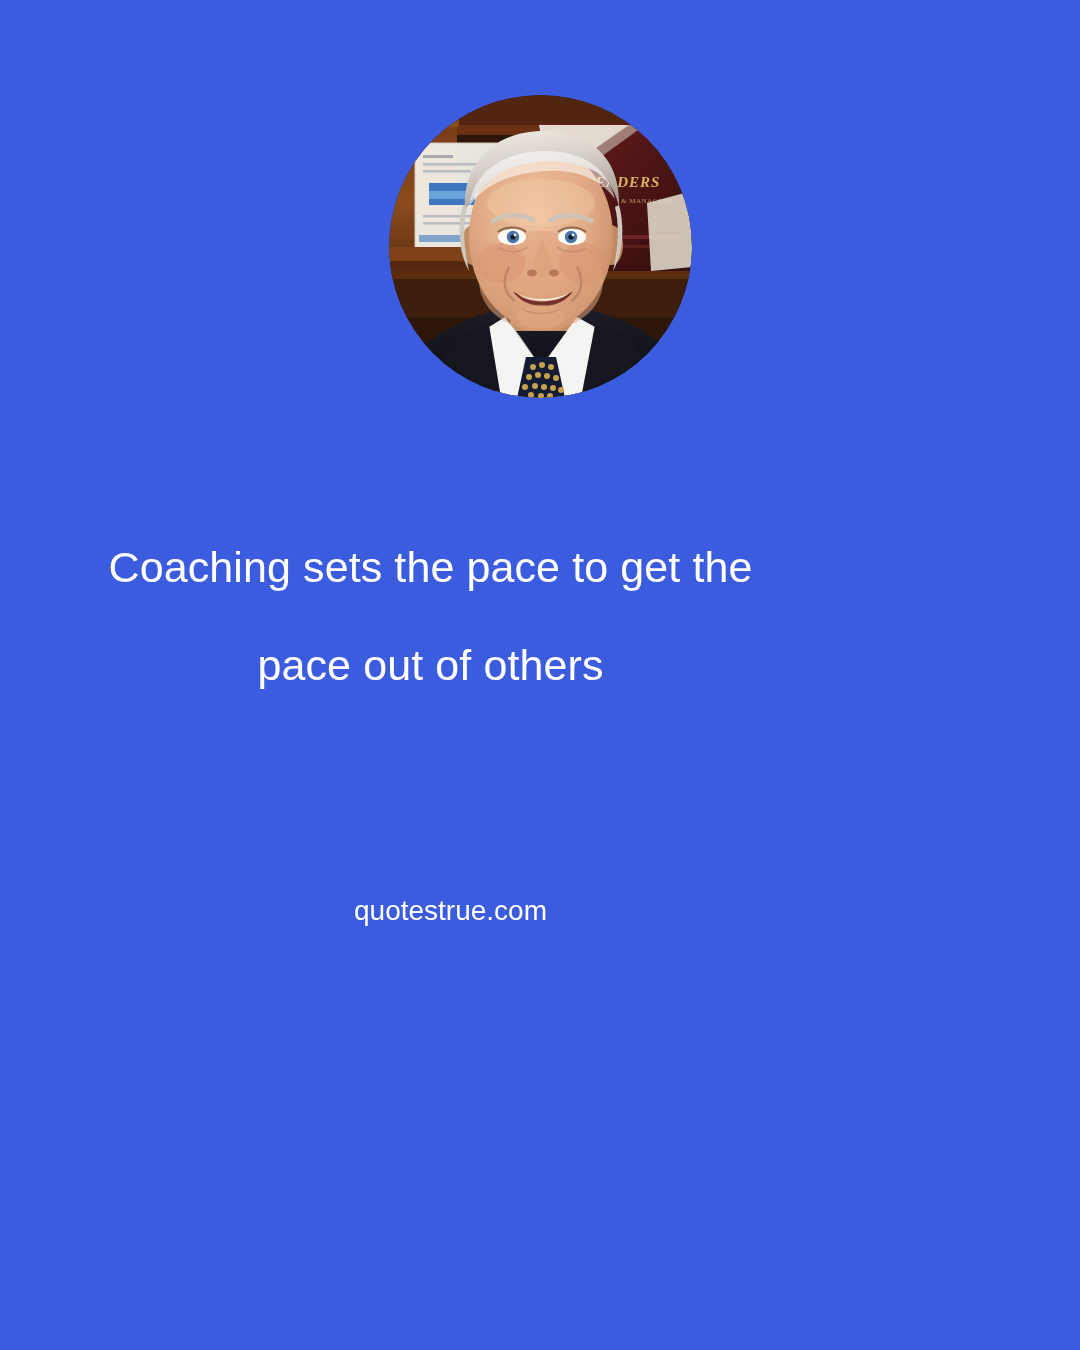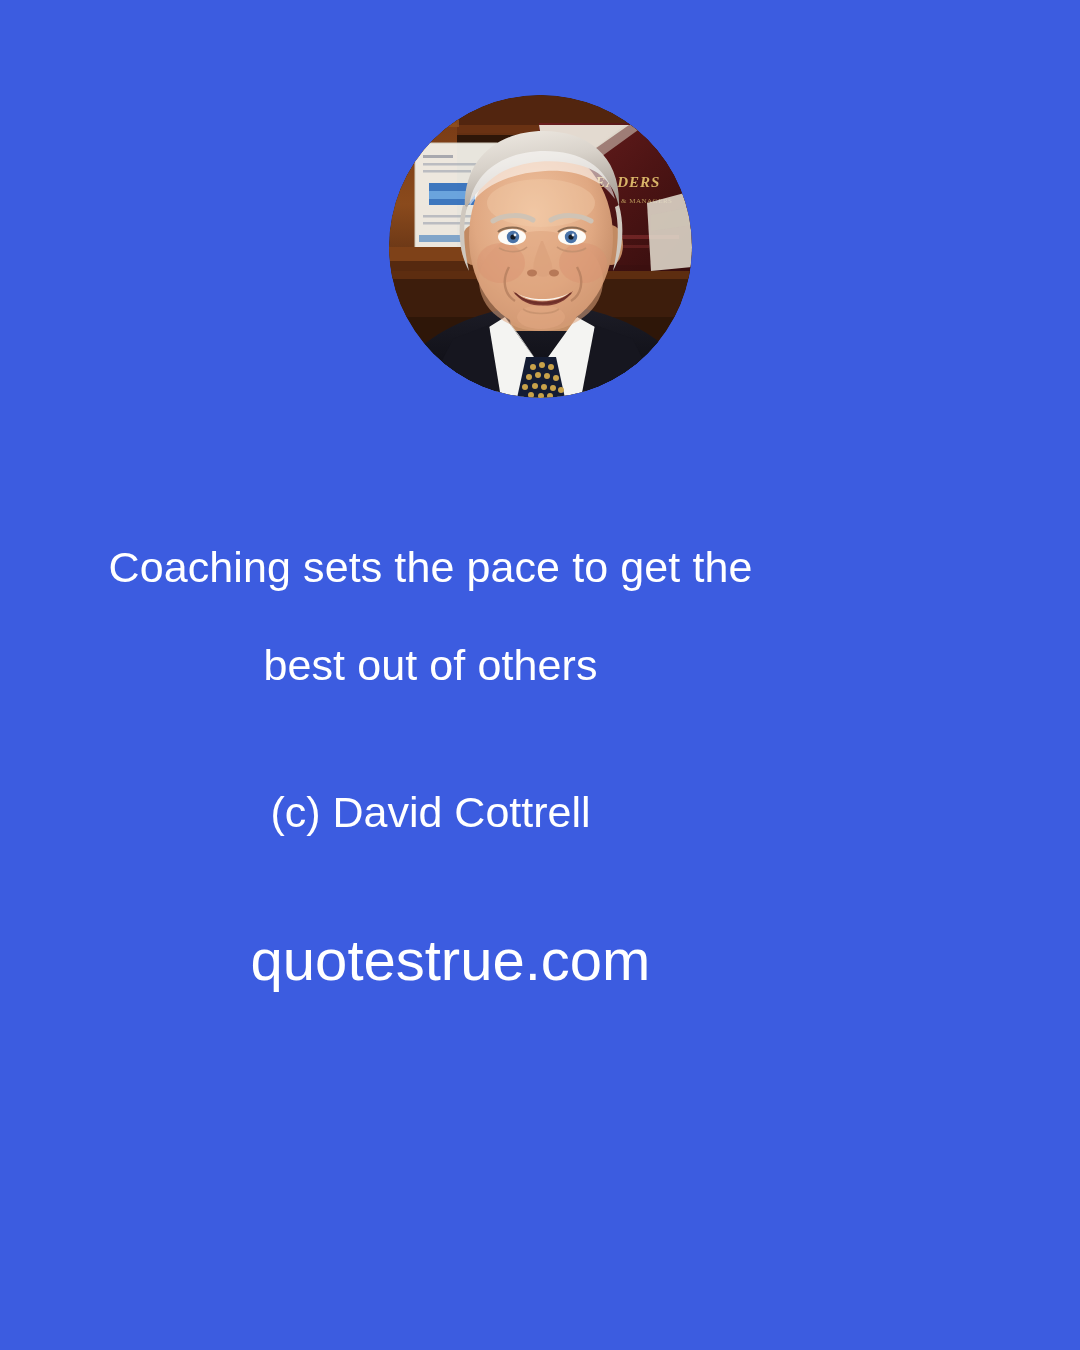--- a/index.html
+++ b/index.html
@@ -62,21 +62,21 @@
 
   .attrib {
     color: #ffffff;
     font-size: 43px;
     line-height: 49px;
     white-space: pre;
   }
 
   .site {
     color: #ffffff;
-    font-size: 58px;
+    font-size: 28px;
     line-height: 49px;
     white-space: pre;
     padding-left: 40px;
   }
 </style>
 </head>
 <body>
 
 <div id="card">
 
@@ -250,22 +250,21 @@
 
         <ellipse cx="152" cy="222" rx="24" ry="12" fill="#e4aa86" opacity="0.45"></ellipse>
         <path d="M134 214 C142 220 162 220 170 214" stroke="#bd8a68" stroke-width="1.6" fill="none" opacity="0.6"></path>
       </g>
     </svg>
   </div>
 
   <div id="quote-block">
     <div class="qline">Coaching sets the pace to get the</div>
     <div class="qline blank">&nbsp;</div>
-    <div class="qline">best out of others</div>
-    <div class="qline blank">&nbsp;</div>
-    <div class="qline blank">&nbsp;</div>
-    <div class="attrib">(c) David Cottrell</div>
+    <div class="qline">pace out of others</div>
+    <div class="qline blank">&nbsp;</div>
+    <div class="qline blank">&nbsp;</div>
     <div class="qline blank">&nbsp;</div>
     <div class="qline blank">&nbsp;</div>
     <div class="site">quotestrue.com</div>
   </div>
 
 </div>
 
 </body></html>

